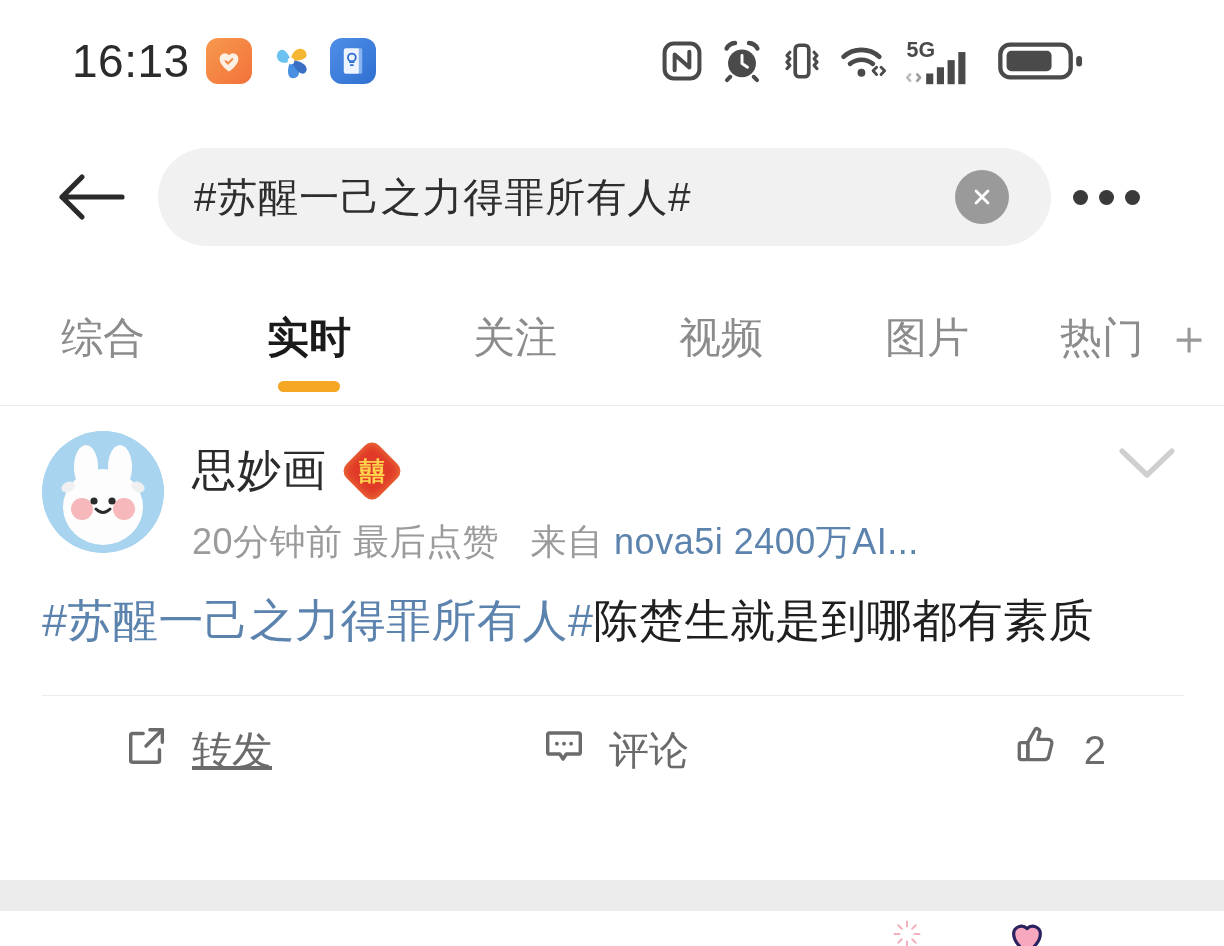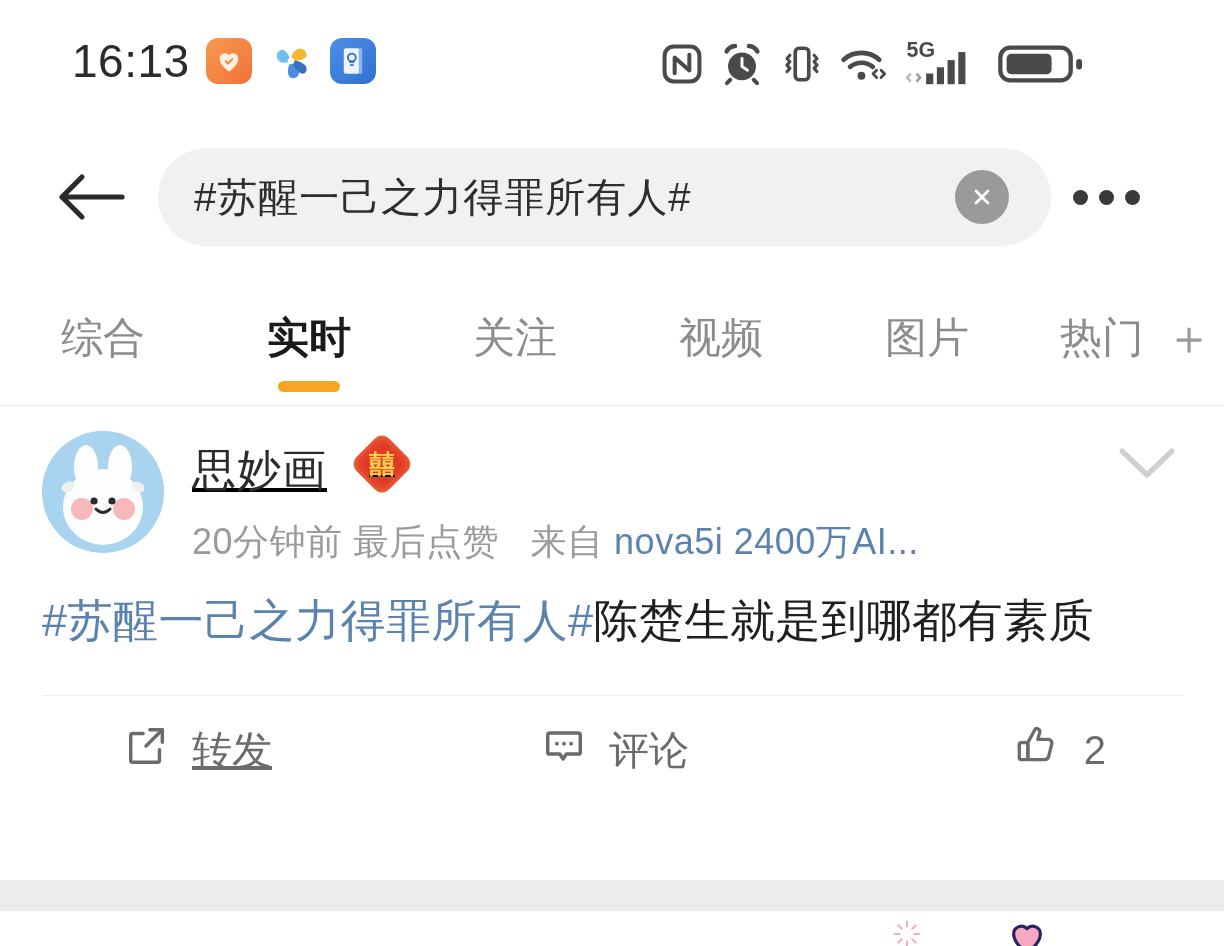--- a/index.html
+++ b/index.html
@@ -17,21 +17,21 @@
     display: flex; align-items: center; justify-content: space-between;
     padding: 0 40px 0 72px;
   }
   .sb-left { display: flex; align-items: center; gap: 16px; }
   .sb-time { font-size: 46px; font-weight: 500; color: #2b2b2b; letter-spacing: 0.5px; }
   .sb-appicon { width: 46px; height: 46px; border-radius: 12px; display: flex; align-items: center; justify-content: center; }
   .app-heart { background: linear-gradient(135deg,#f79a4e,#f2713a); }
   .app-pinwheel { background: transparent; }
   .app-book { background: linear-gradient(135deg,#4f8fe8,#2f6fd0); }
 
-  .sb-right { display: flex; align-items: flex-end; gap: 16px; }
+  .sb-right { display: flex; align-items: center; gap: 16px; }
   .sb-icon { display: flex; align-items: flex-end; color: #4a4a4a; }
 
   
   .searchbar {
     position: absolute; top: 132px; left: 0; width: 1224px; height: 130px;
     display: flex; align-items: center;
   }
   .back-btn {
     width: 100px; height: 100px; margin-left: 42px;
     display: flex; align-items: center; justify-content: center; cursor: pointer;
@@ -79,21 +79,21 @@
   }
 
   
   .post { position: absolute; top: 407px; left: 0; width: 1224px; }
   .post-head { display: flex; padding: 24px 40px 0 42px; position: relative; }
   .avatar {
     width: 122px; height: 122px; border-radius: 50%; flex: none;
     background: #a8d4f0; position: relative; overflow: hidden;
   }
   .post-headtext { margin-left: 28px; padding-top: 10px; flex: 1; min-width: 0; }
-  .name-row { display: flex; align-items: flex-start; gap: 32px; text-decoration: underline; }
+  .name-row { display: flex; align-items: center; gap: 22px; }
   .username { font-size: 44px; color: #2b2b2b; letter-spacing: 1px; }
   .badge {
     width: 46px; height: 46px; background: #e03a28; border-radius: 10px;
     transform: rotate(45deg); display: flex; align-items: center; justify-content: center;
     box-shadow: inset 0 0 10px rgba(255,200,80,.5);
   }
   .badge span {
     transform: rotate(-45deg); font-size: 26px; color: #ffd24d; font-weight: bold;
     line-height: 1;
   }

